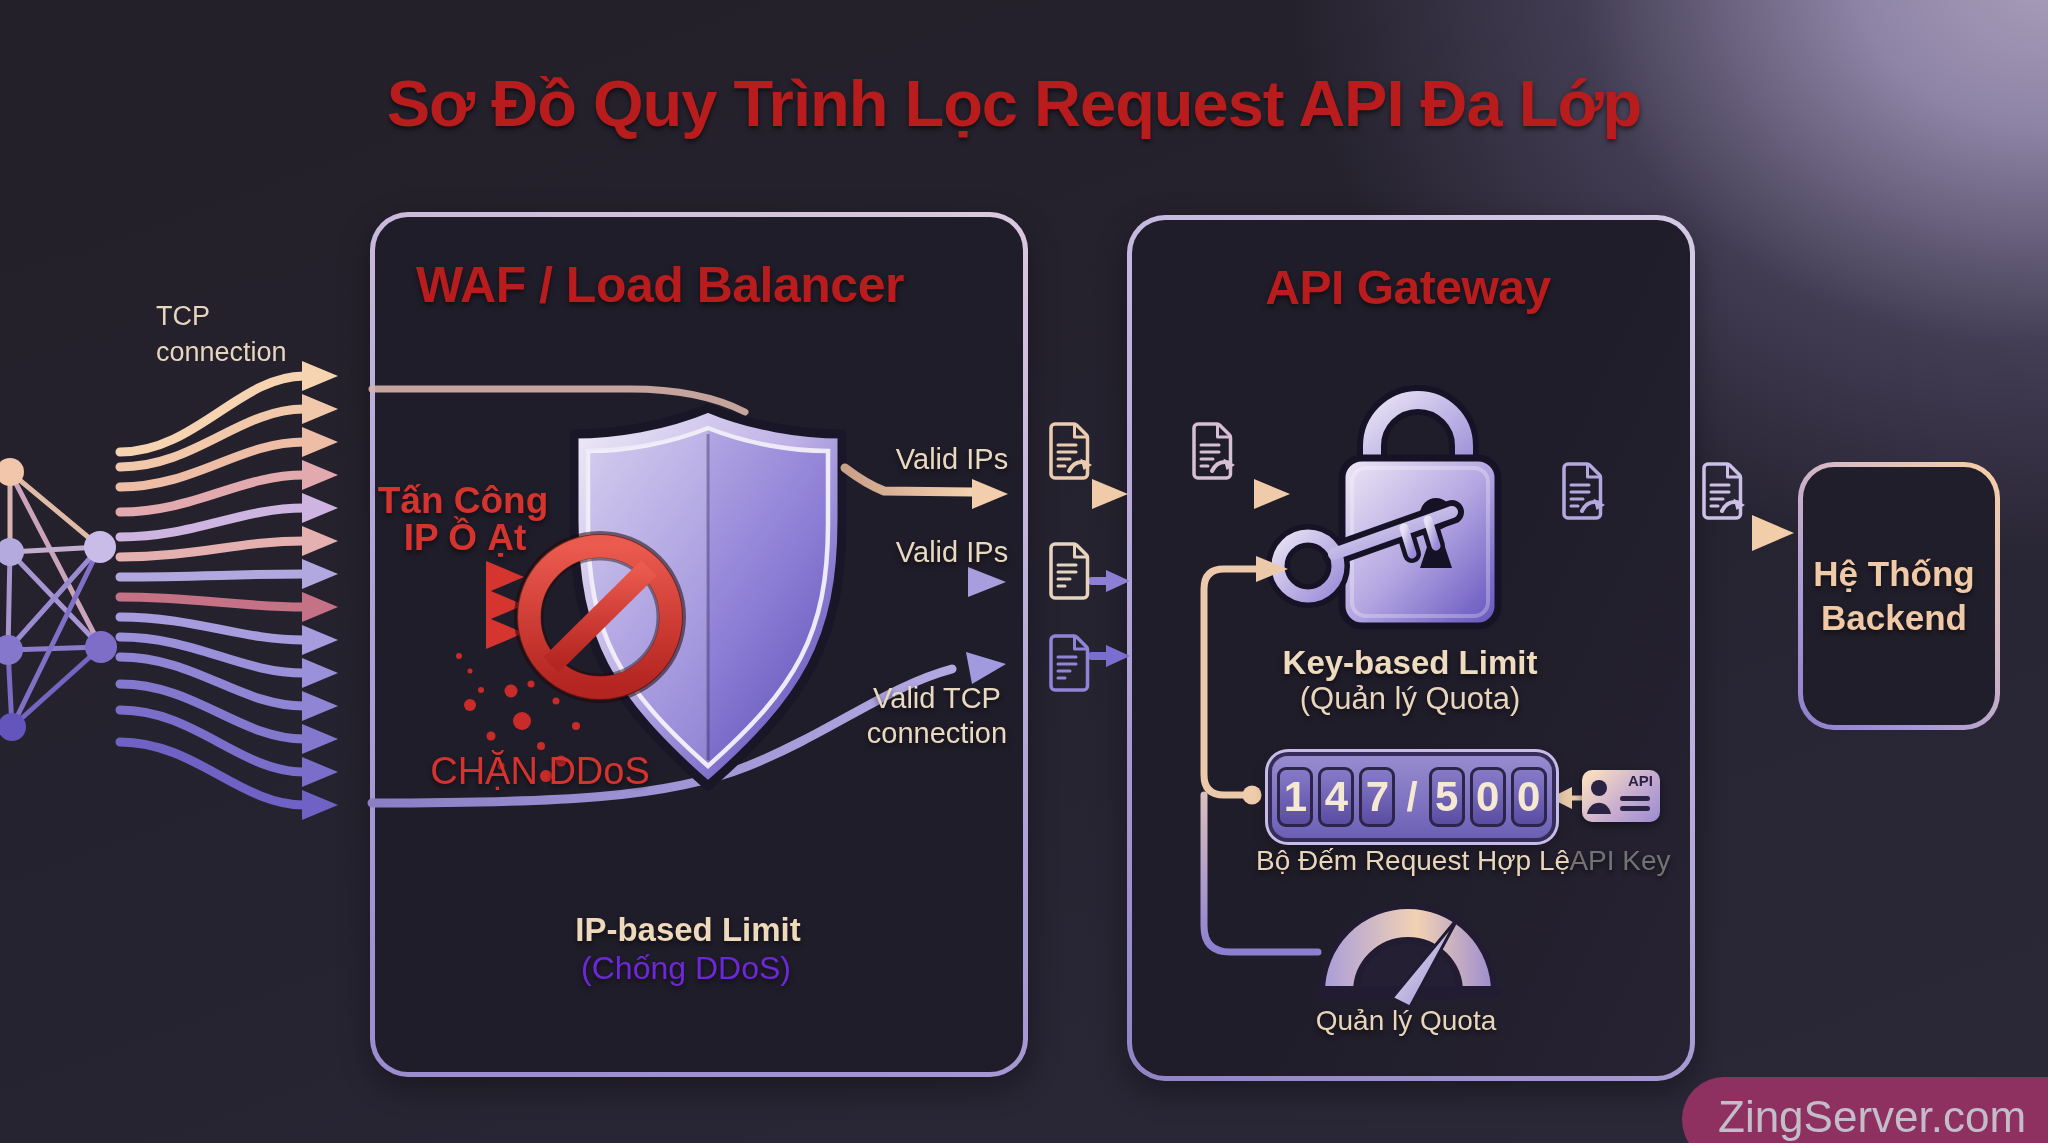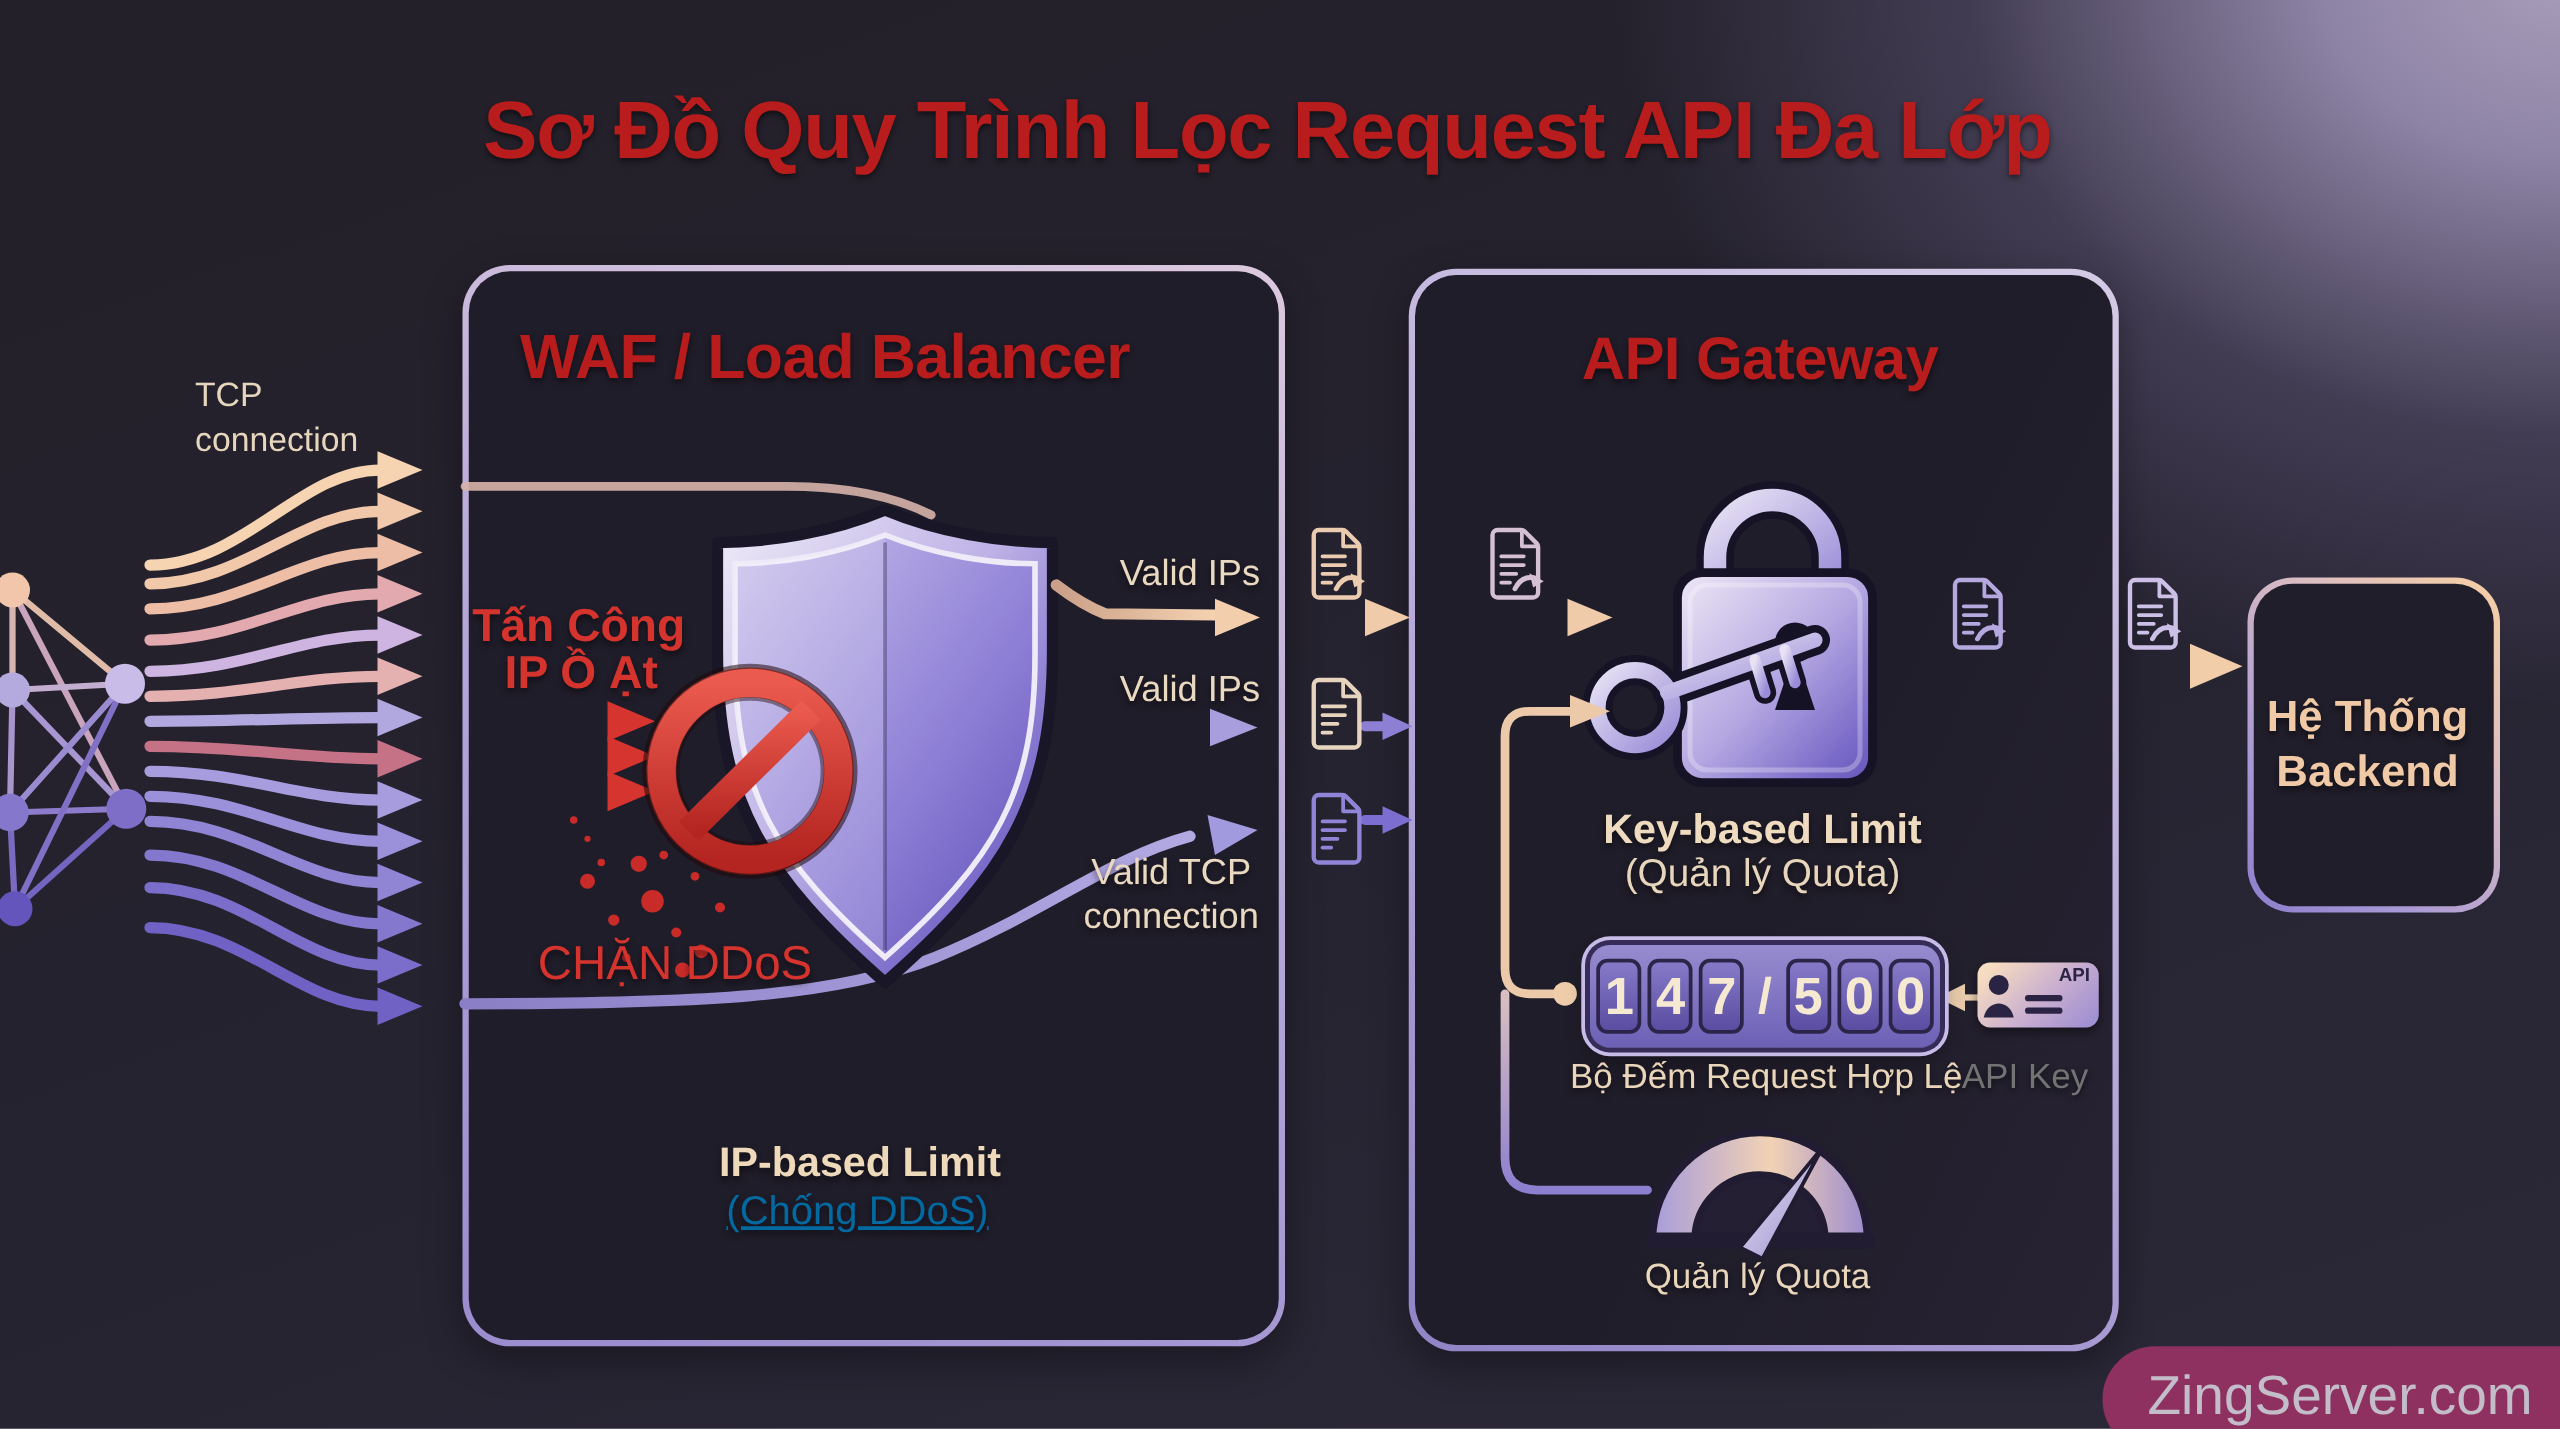--- a/index.html
+++ b/index.html
@@ -35,21 +35,21 @@
   .counter{
     left:1272px;top:756px;width:280px;height:82px;border-radius:16px;
     background:linear-gradient(180deg,#978ccf,#6c60b6);
     box-shadow:0 0 0 4px #352d58,0 0 0 7px #c7bbe8,0 8px 18px rgba(0,0,0,0.45);
     display:flex;align-items:center;justify-content:center;gap:5px;
   }
   .digit{width:36px;height:60px;border-radius:9px;border:3px solid #2c2549;box-sizing:border-box;
     background:linear-gradient(180deg,#867ac8,#5a4da2);
     color:#f6e9d2;font-size:42px;font-weight:bold;line-height:54px;text-align:center;}
   .sep{color:#f6e9d2;font-size:40px;font-weight:bold;margin:0 6px;}
-  .apicard{left:1582px;top:770px;width:97px;height:52px;border-radius:10px;
+  .apicard{left:1582px;top:770px;width:78px;height:52px;border-radius:10px;
     background:linear-gradient(135deg,#f6dcc0 10%,#c9aed0 55%,#9a8bd2);
     box-shadow:0 3px 8px rgba(0,0,0,0.45);}
   .apicard span{position:absolute;top:2px;right:7px;font-size:15px;font-weight:bold;color:#2b2344;}
   .watermark{left:1682px;top:1077px;width:380px;height:85px;border-radius:42px 0 0 42px;
     background:#8e3060;}
   .watermark span{position:absolute;left:36px;top:15px;font-size:44px;color:#c3bdca;}
 </style>
 </head>
 <body>
 
@@ -295,21 +295,21 @@
 <div class="abs" style="left:156px;top:298px;width:180px;font-size:27px;line-height:36px;color:#e6d6bd;">TCP connection</div>
 
 <div class="abs ctr boxtitle peach shadow" style="left:660px;top:256px;font-size:50px;">WAF / Load Balancer</div>
 <div class="abs ctr boxtitle peach shadow" style="left:1408px;top:260px;font-size:48px;">API Gateway</div>
 
 <div class="abs ctr red shadow" style="left:463px;top:480px;font-size:37px;font-weight:bold;white-space:nowrap;">Tấn Công</div>
 <div class="abs ctr red shadow" style="left:465px;top:517px;font-size:37px;font-weight:bold;white-space:nowrap;">IP Ồ Ạt</div>
 <div class="abs ctr red shadow" style="left:540px;top:750px;font-size:38px;font-weight:normal;white-space:nowrap;">CHẶN DDoS</div>
 
 <div class="abs ctr shadow" style="left:688px;top:911px;font-size:33px;font-weight:bold;color:#eed9ba;white-space:nowrap;">IP-based Limit</div>
-<div class="abs ctr shadow" style="left:686px;top:950px;font-size:32px;color:#0369a1;white-space:nowrap;text-decoration:underline;">(Chống DDoS)</div>
+<div class="abs ctr shadow" style="left:686px;top:950px;font-size:32px;color:#6d28d9;white-space:nowrap;">(Chống DDoS)</div>
 
 <div class="abs ctr lbl cream shadow" style="left:937px;top:443px;">Valid IPs</div>
 <div class="abs ctr lbl cream shadow" style="left:937px;top:536px;">Valid IPs</div>
 <div class="abs ctr lbl2 cream shadow" style="left:937px;top:681px;">Valid TCP connection</div>
 
 <div class="abs ctr shadow" style="left:1410px;top:644px;font-size:33px;font-weight:bold;color:#efdcc0;white-space:nowrap;">Key-based Limit</div>
 <div class="abs ctr shadow" style="left:1410px;top:681px;font-size:31px;color:#e7d6bc;white-space:nowrap;">(Quản lý Quota)</div>
 
 <div class="abs counter">
   <span class="digit">1</span>

